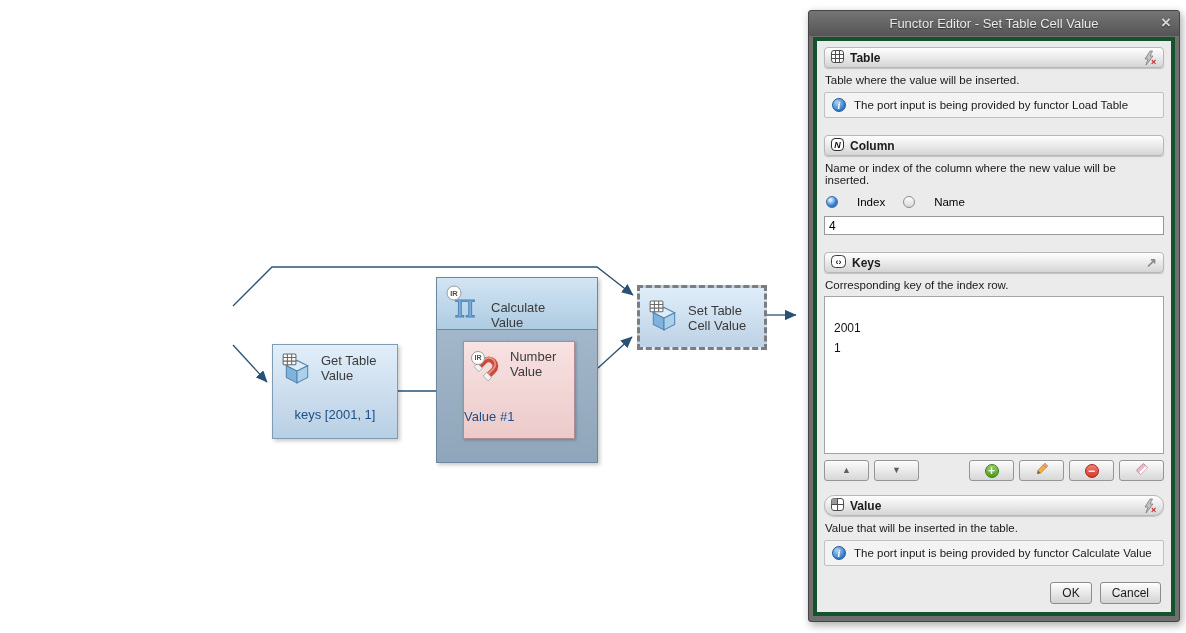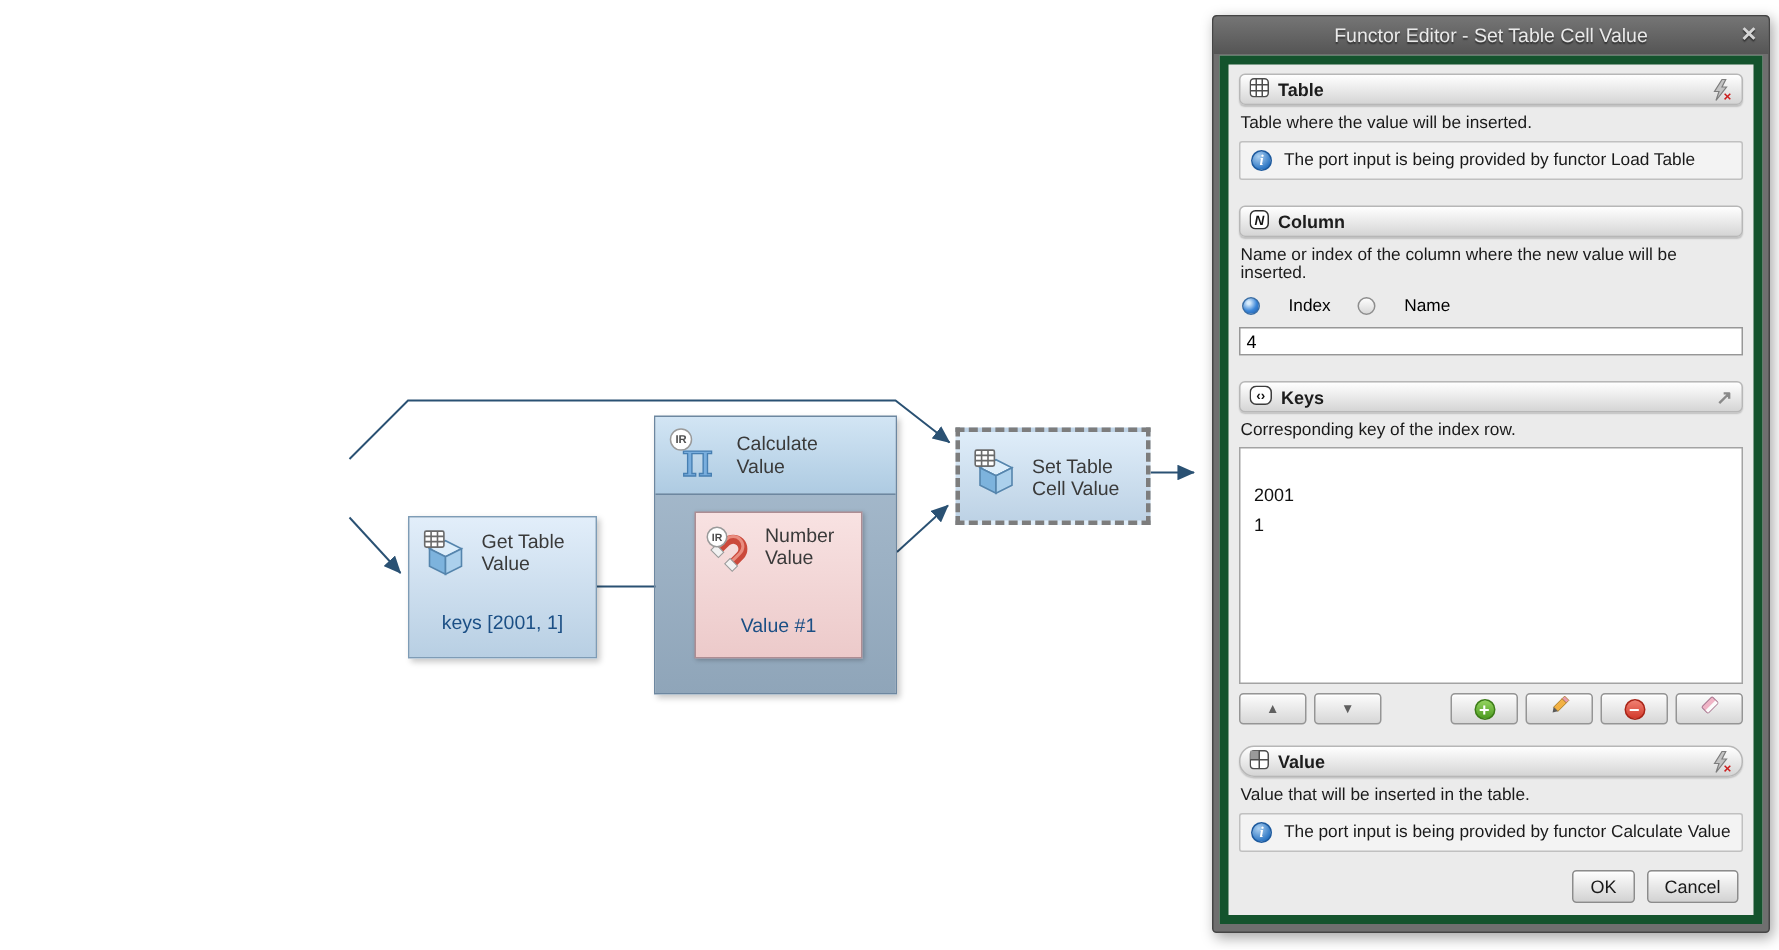--- a/index.html
+++ b/index.html
@@ -46,21 +46,21 @@
     border-bottom:1px solid #6d87a0;
     display:flex; gap:8px; padding:6px 0 0 8px; align-items:flex-start;
   }
   .node-number-value {
     left:26px; top:63px; width:112px; height:98px; position:absolute;
     background:linear-gradient(#f8e2e2, #eccaca);
     border:1px solid #ad8d93;
     box-shadow:1px 1px 3px rgba(0,0,0,0.25);
   }
   .node-number-value .head { display:flex; gap:6px; padding:7px 0 0 6px; align-items:flex-start; }
-  .node-number-value .node-value { position:absolute; left:0; right:0; bottom:14px; text-align:center; }
+  .node-number-value .node-value { position:absolute; left:0; right:0; bottom:14px; text-align:left; }
 
   .node-set-table {
     left:637px; top:285px; width:130px; height:65px;
     background:linear-gradient(#dfedf9, #bdd2e5);
     border:3px dashed #7d7d7d;
     box-shadow:none;
     display:flex; align-items:center; gap:8px; padding-left:8px;
   }
 
   
@@ -74,21 +74,21 @@
     background:linear-gradient(#757575, #555555);
     color:#eaeaea; font-size:13px; border-radius:3px 3px 0 0;
     text-shadow:0 1px 1px rgba(0,0,0,0.5);
   }
   .close-btn {
     position:absolute; right:8px; top:2px; color:#d5d5d5; font-size:17px; font-weight:bold;
     cursor:default; line-height:20px;
   }
   .dialog-body {
     position:absolute; top:26px; left:4px; right:4px; bottom:5px;
-    background:#ebebeb; border:6px solid #14532d; padding:6px 7px; overflow:hidden;
+    background:#ebebeb; border:4px solid #14532d; padding:6px 7px; overflow:hidden;
   }
 
   .section-header {
     height:21px; display:flex; align-items:center; gap:6px; padding:0 6px;
     background:linear-gradient(#ffffff, #d5d5d5);
     border:1px solid #b7b7b7; border-radius:4px;
     box-shadow:0 1px 1px rgba(0,0,0,0.18);
     font-weight:bold; font-size:12px; color:#1c1c1c;
   }
   .section-header .right-icon { margin-left:auto; display:flex; align-items:center; }
@@ -189,21 +189,21 @@
 
   <div class="node group-calc">
     <div class="group-header">
       <span>
         <svg width="38" height="40" viewBox="0 0 38 40">
           <text x="20" y="33" font-size="32" font-family="'DejaVu Serif', serif" fill="#79aede" stroke="#477fb2" stroke-width="0.9" text-anchor="middle">π</text>
           <circle cx="9" cy="9" r="7" fill="#fff" stroke="#9a9a9a"></circle>
           <text x="9" y="11.6" font-size="7.5" font-weight="bold" fill="#4d4d4d" text-anchor="middle">IR</text>
         </svg>
       </span>
-      <span class="node-title" style="width:70px;margin-top:4px">Calculate Value</span>
+      <span class="node-title" style="width:70px;margin-top:16px">Calculate Value</span>
     </div>
 
     <div class="node-number-value">
       <div class="head">
         <span>
           <svg width="34" height="34" viewBox="0 0 34 34">
             <g transform="rotate(45 17 18)">
               <path d="M11 23 V16 a6.5 6.5 0 0 1 13 0 V23" fill="none" stroke="#cb4a3c" stroke-width="6"></path>
               <path d="M11 23 V16 a6.5 6.5 0 0 1 13 0 V23" fill="none" stroke="#e98d80" stroke-width="2" transform="translate(-1.2,-1.2)"></path>
               <rect x="7.6" y="22" width="7" height="5" fill="#f2f2f2" stroke="#9a9a9a" stroke-width="0.7"></rect>

